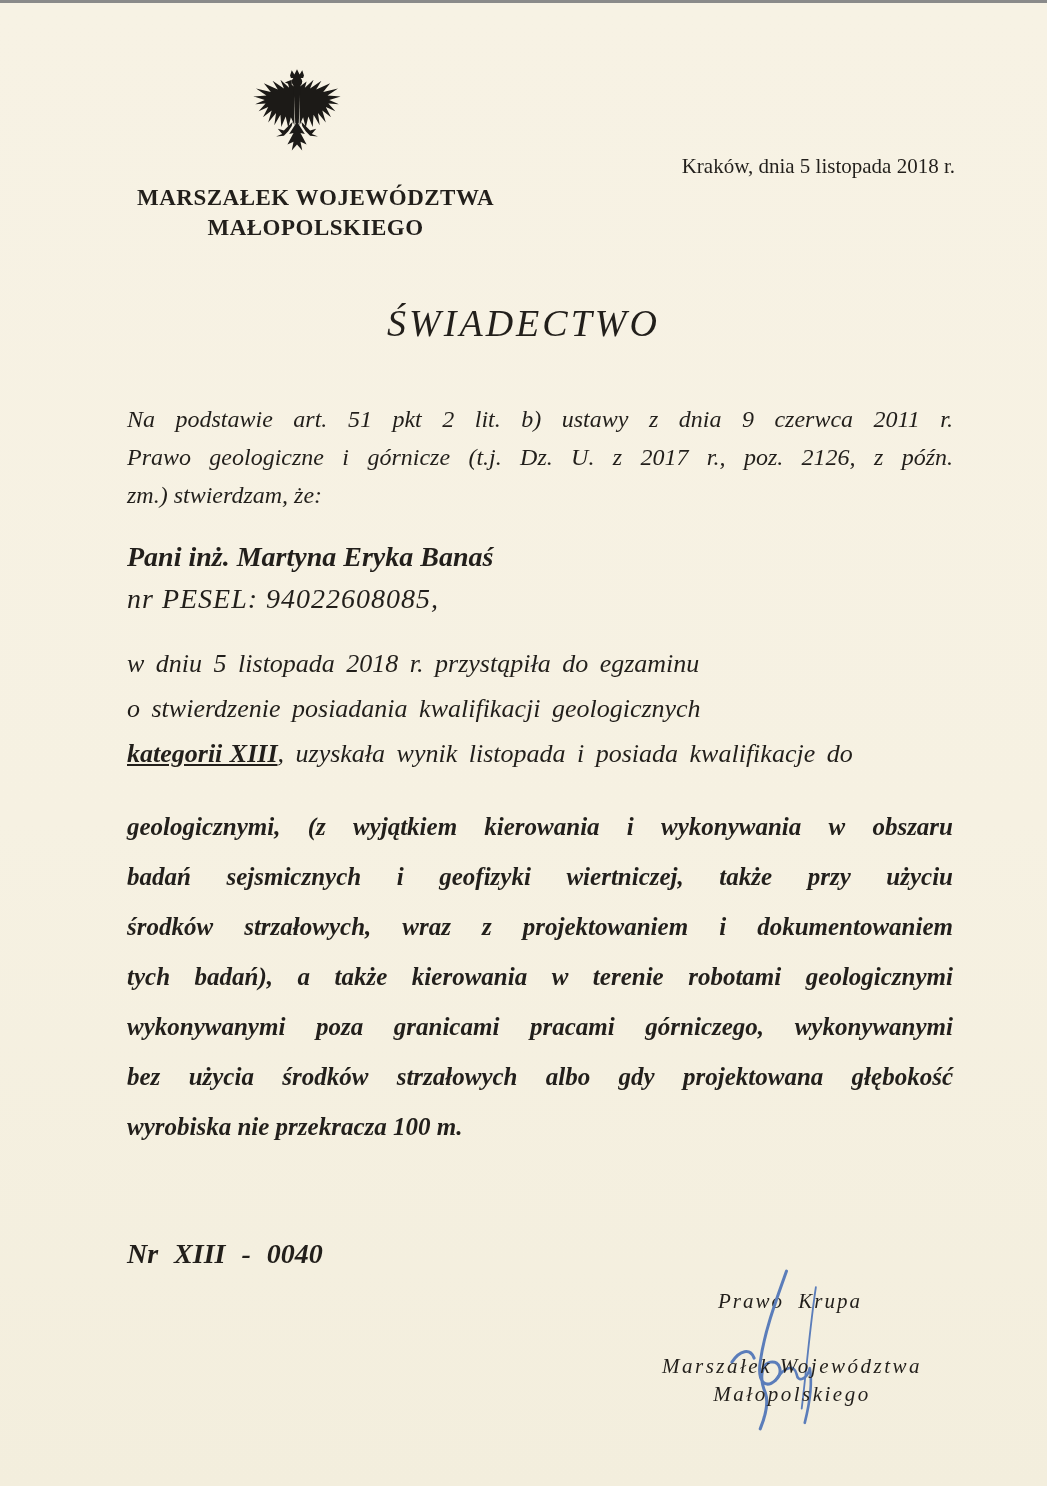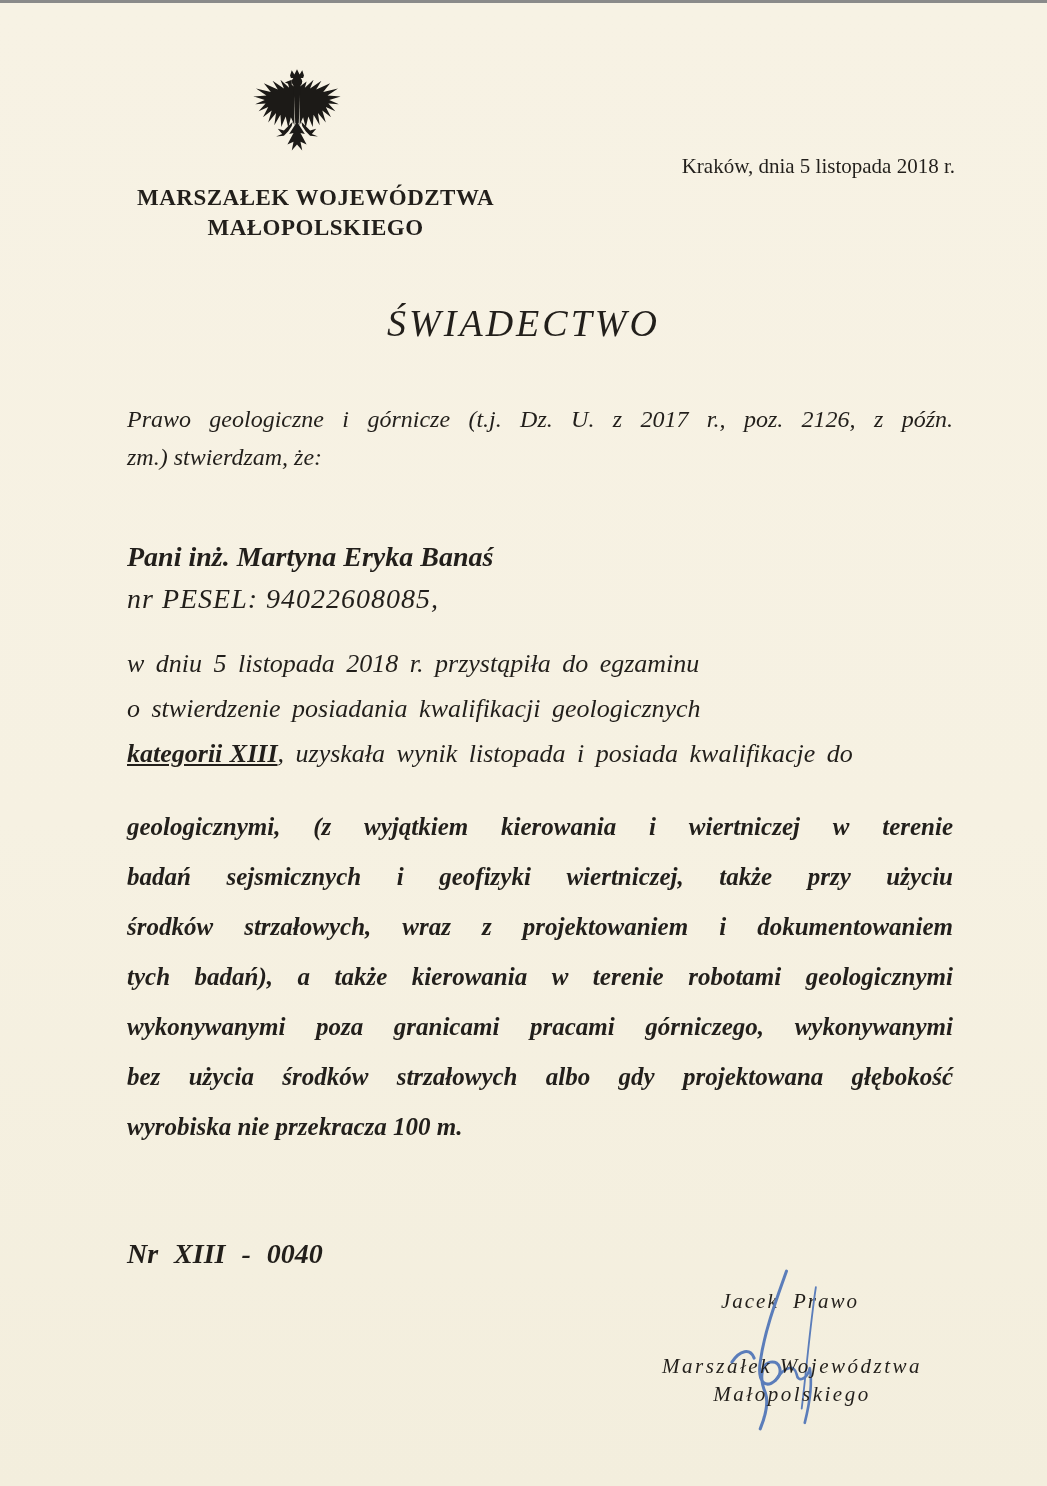--- a/index.html
+++ b/index.html
@@ -90,46 +90,47 @@
   <div class="place-date">Kraków, dnia 5 listopada 2018 r.</div>
 
   <div class="issuer">
     <div>MARSZAŁEK WOJEWÓDZTWA</div>
     <div>MAŁOPOLSKIEGO</div>
   </div>
 
   <h1 class="title">ŚWIADECTWO</h1>
 
   <div class="para legal">
+      <div>Na podstawie art. 51 pkt 2 lit. b) ustawy z dnia 9 czerwca 2011 r.</div>
       <div>Prawo geologiczne i górnicze (t.j. Dz. U. z 2017 r., poz. 2126, z późn.</div>
       <div>zm.) stwierdzam, że:</div>
     </div>
 
   <div class="recipient-name">Pani inż. Martyna Eryka Banaś</div>
   <div class="pesel">nr PESEL: 94022608085,</div>
 
   <div class="exam">
     <div>w dniu 5 listopada 2018 r. przystąpiła do egzaminu</div>
     <div>o stwierdzenie posiadania kwalifikacji geologicznych</div>
     <div><span class="b">kategorii XIII</span><span>, uzyskała wynik listopada i posiada kwalifikacje do</span></div>
   </div>
 
   <div class="para quals">
-      <div>geologicznymi, (z wyjątkiem kierowania i wiertniczej w terenie</div>
+      <div>geologicznymi, (z wyjątkiem kierowania i wykonywania w obszaru</div>
       <div>badań sejsmicznych i geofizyki wiertniczej, także przy użyciu</div>
       <div>środków strzałowych, wraz z projektowaniem i dokumentowaniem</div>
       <div>tych badań), a także kierowania w terenie robotami geologicznymi</div>
       <div>wykonywanymi poza granicami pracami górniczego, wykonywanymi</div>
       <div>bez użycia środków strzałowych albo gdy projektowana głębokość</div>
       <div>wyrobiska nie przekracza 100 m.</div>
     </div>
 
   <div class="cert-no">Nr XIII - 0040</div>
 
-  <div class="signer-name">Jacek Prawo</div>
+  <div class="signer-name">Prawo Krupa</div>
 
   <div class="signature-svg">
     <svg viewBox="0 0 140 170" xmlns="http://www.w3.org/2000/svg" fill="none" stroke="#5b7dba" stroke-width="3" stroke-linecap="round" stroke-linejoin="round">
       <path d="M72,6 C62,34 50,66 46,96 C43,117 52,122 61,114 C69,107 66,94 56,96 C47,98 45,112 51,126 C55,137 50,152 46,162"></path>
       <path d="M18,96 C26,84 36,82 40,92"></path>
       <path d="M61,114 C70,100 80,98 82,108 C83,116 92,114 95,102 C98,118 94,140 90,156" stroke-width="2.6"></path>
       <path d="M101,22 C96,54 92,100 87,142" stroke-width="1.8"></path>
     </svg>
   </div>
 

